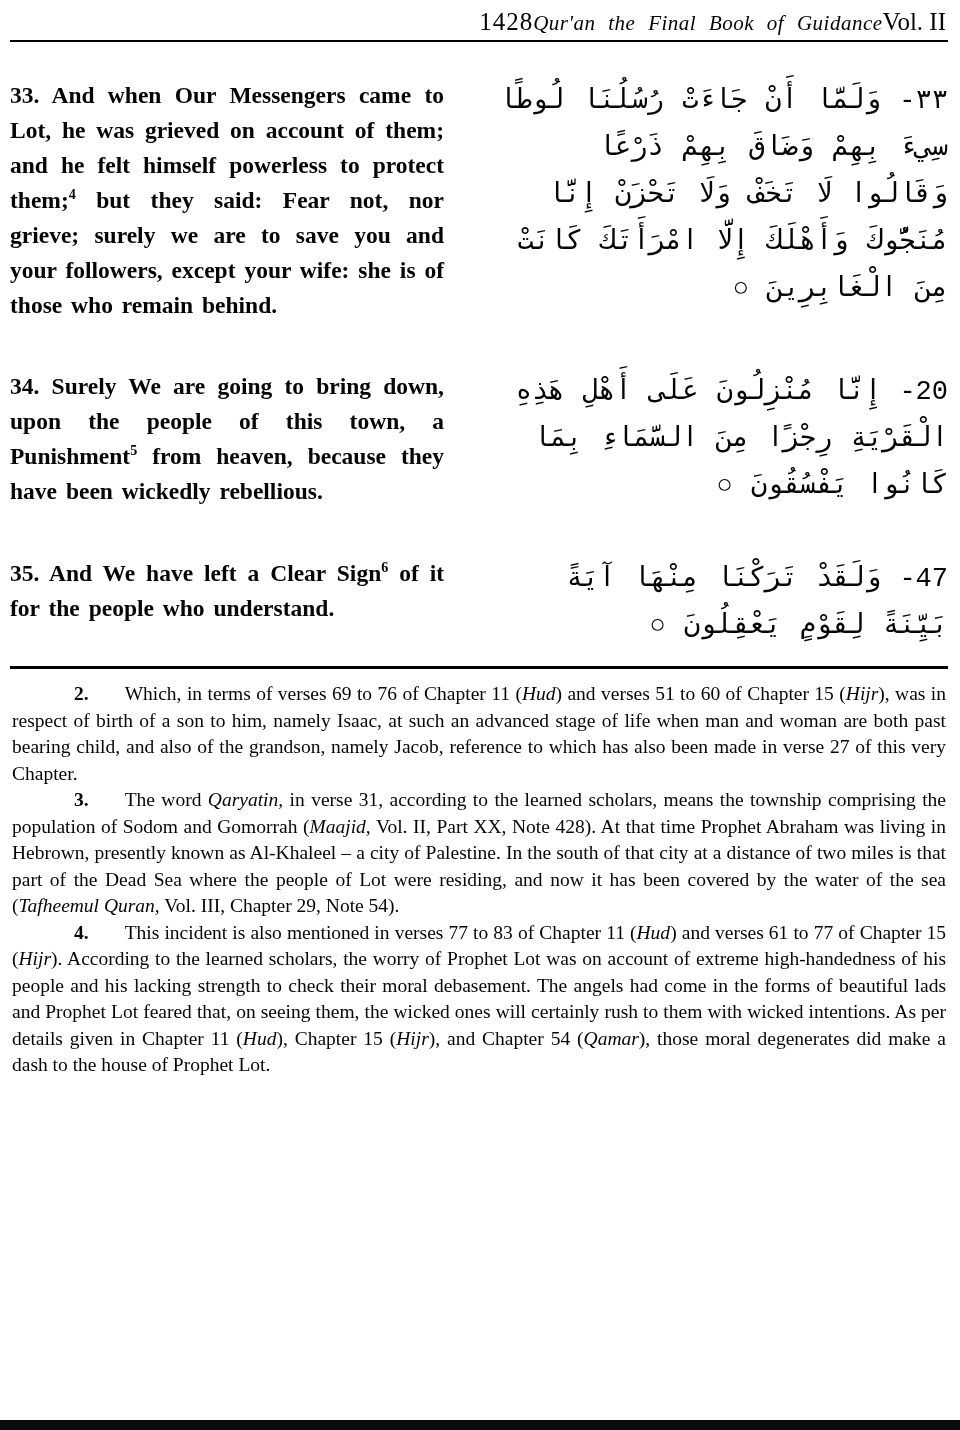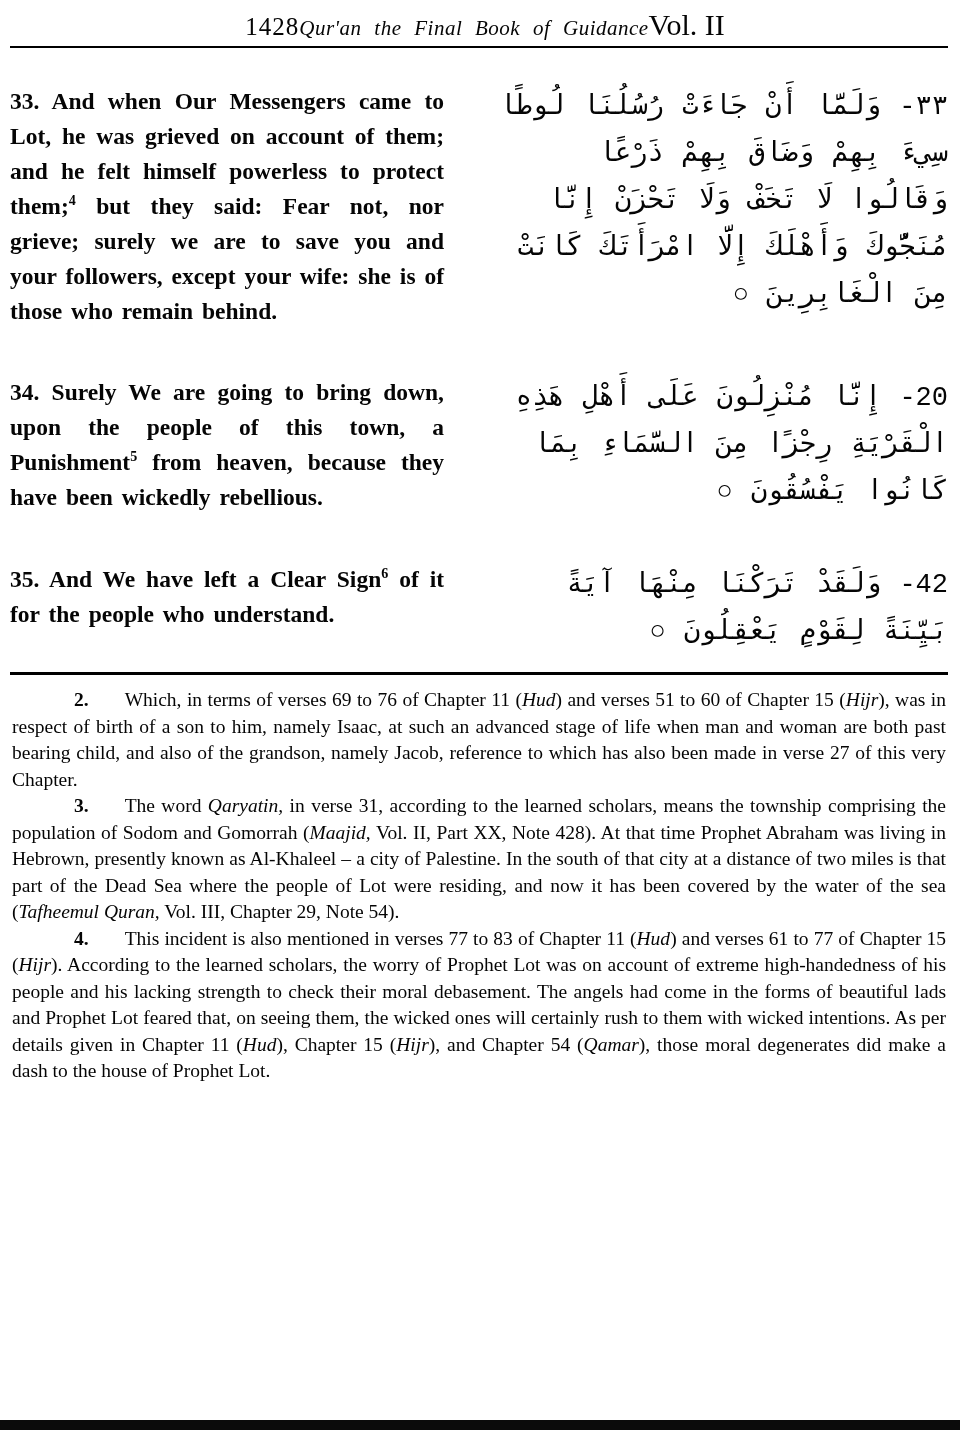--- a/index.html
+++ b/index.html
@@ -4,24 +4,24 @@
 <style>
   * { margin:0; padding:0; box-sizing:border-box; }
   html,body { background:#ffffff; }
   body {
     width:960px; height:1430px; position:relative; overflow:hidden;
     font-family:"Liberation Serif", serif; color:#050505;
   }
   .page { padding:6px 12px 0 10px; }
 
   
-  .hdr { display:flex; justify-content:center; align-items:baseline; padding:2px 2px 4px 2px;margin-left:12px; }
+  .hdr { display:flex; justify-content:flex-end; align-items:baseline; padding:2px 2px 4px 2px;margin-left:12px; }
   .hdr .page-num { font-size:25px; letter-spacing:1px; }
   .hdr .title { font-size:21px; font-style:italic; word-spacing:7px; letter-spacing:0.5px; }
-  .hdr .vol { font-size:30px; }
+  .hdr .vol { font-size:25px; }
   .rule { height:2px; background:#000; }
 
   
   .verses { padding-top:36px; }
   .verse-row { display:flex; gap:42px; margin-bottom:46px; }
   .verse-row:last-child { margin-bottom:0; }
   .english {
     width:434px; flex:0 0 434px;
     font-weight:bold; font-size:23.5px; line-height:35px;
     text-align:justify; word-spacing:3px;
@@ -61,21 +61,21 @@
       <div class="verse-row">
         <p class="english"><span>33.  And when Our Messengers came to Lot, he was grieved on account of them; and he felt himself powerless to protect them;</span><sup>4</sup><span> but they said: Fear not, nor grieve; surely we are to save you and your followers, except your wife: she is of those who remain  behind.</span></p>
         <div class="arabic" dir="rtl">٣٣- وَلَمَّا أَنْ جَاءَتْ رُسُلُنَا لُوطًا سِيءَ بِهِمْ وَضَاقَ بِهِمْ ذَرْعًا وَقَالُوا لَا تَخَفْ وَلَا تَحْزَنْ إِنَّا مُنَجُّوكَ وَأَهْلَكَ إِلَّا امْرَأَتَكَ كَانَتْ مِنَ الْغَابِرِينَ ○</div>
       </div>
       <div class="verse-row">
         <p class="english"><span>34.  Surely We are going to bring down, upon the people of this town, a Punishment</span><sup>5</sup><span> from heaven, because they have been wickedly  rebellious.</span></p>
         <div class="arabic" dir="rtl">20- إِنَّا مُنْزِلُونَ عَلَى أَهْلِ هَذِهِ الْقَرْيَةِ رِجْزًا مِنَ السَّمَاءِ بِمَا كَانُوا يَفْسُقُونَ ○</div>
       </div>
       <div class="verse-row">
         <p class="english"><span>35.  And We have left a Clear Sign</span><sup>6</sup><span> of it for the people who understand.</span></p>
-        <div class="arabic" dir="rtl">42- وَلَقَدْ تَرَكْنَا مِنْهَا آيَةً بَيِّنَةً لِقَوْمٍ يَعْقِلُونَ ○</div>
+        <div class="arabic" dir="rtl">47- وَلَقَدْ تَرَكْنَا مِنْهَا آيَةً بَيِّنَةً لِقَوْمٍ يَعْقِلُونَ ○</div>
       </div>
     </main>
 
   <div class="fn-rule"></div>
 
   <section class="footnotes" id="footnotes">
       <p class="footnote"><span class="fn-num">2.</span><span>Which, in terms of verses 69 to 76 of Chapter 11 (</span><span class="it">Hud</span><span>) and verses 51 to 60 of Chapter 15 (</span><span class="it">Hijr</span><span>), was in respect of birth of a son to him, namely Isaac, at such an advanced stage of life when man and woman are both past bearing child, and also of the grandson, namely Jacob, reference to which has also been made in verse 27 of this very Chapter.</span></p>
       <p class="footnote"><span class="fn-num">3.</span><span>The word </span><span class="it">Qaryatin,</span><span> in verse 31, according to the learned scholars, means the township comprising the population of Sodom and Gomorrah (</span><span class="it">Maajid,</span><span> Vol. II, Part XX, Note 428). At that time Prophet Abraham was living in Hebrown, presently known as Al-Khaleel – a city of Palestine. In the south of that city at a distance of two miles is that part of the Dead Sea where the people of Lot were residing, and now it has been covered by the water of the sea (</span><span class="it">Tafheemul Quran,</span><span> Vol. III, Chapter 29, Note 54).</span></p>
       <p class="footnote"><span class="fn-num">4.</span><span>This incident is also mentioned in verses 77 to 83 of Chapter 11 (</span><span class="it">Hud</span><span>) and verses 61 to 77 of Chapter 15 (</span><span class="it">Hijr</span><span>). According to the learned scholars, the worry of Prophet Lot was on account of extreme high-handedness of his people and his lacking strength to check their moral debasement. The angels had come in the forms of beautiful lads and Prophet Lot feared that, on seeing them, the wicked ones will certainly rush to them with wicked intentions. As per details given in Chapter 11 (</span><span class="it">Hud</span><span>), Chapter 15 (</span><span class="it">Hijr</span><span>), and Chapter 54 (</span><span class="it">Qamar</span><span>), those moral degenerates did make a dash to the house of Prophet Lot.</span></p>
     </section>

